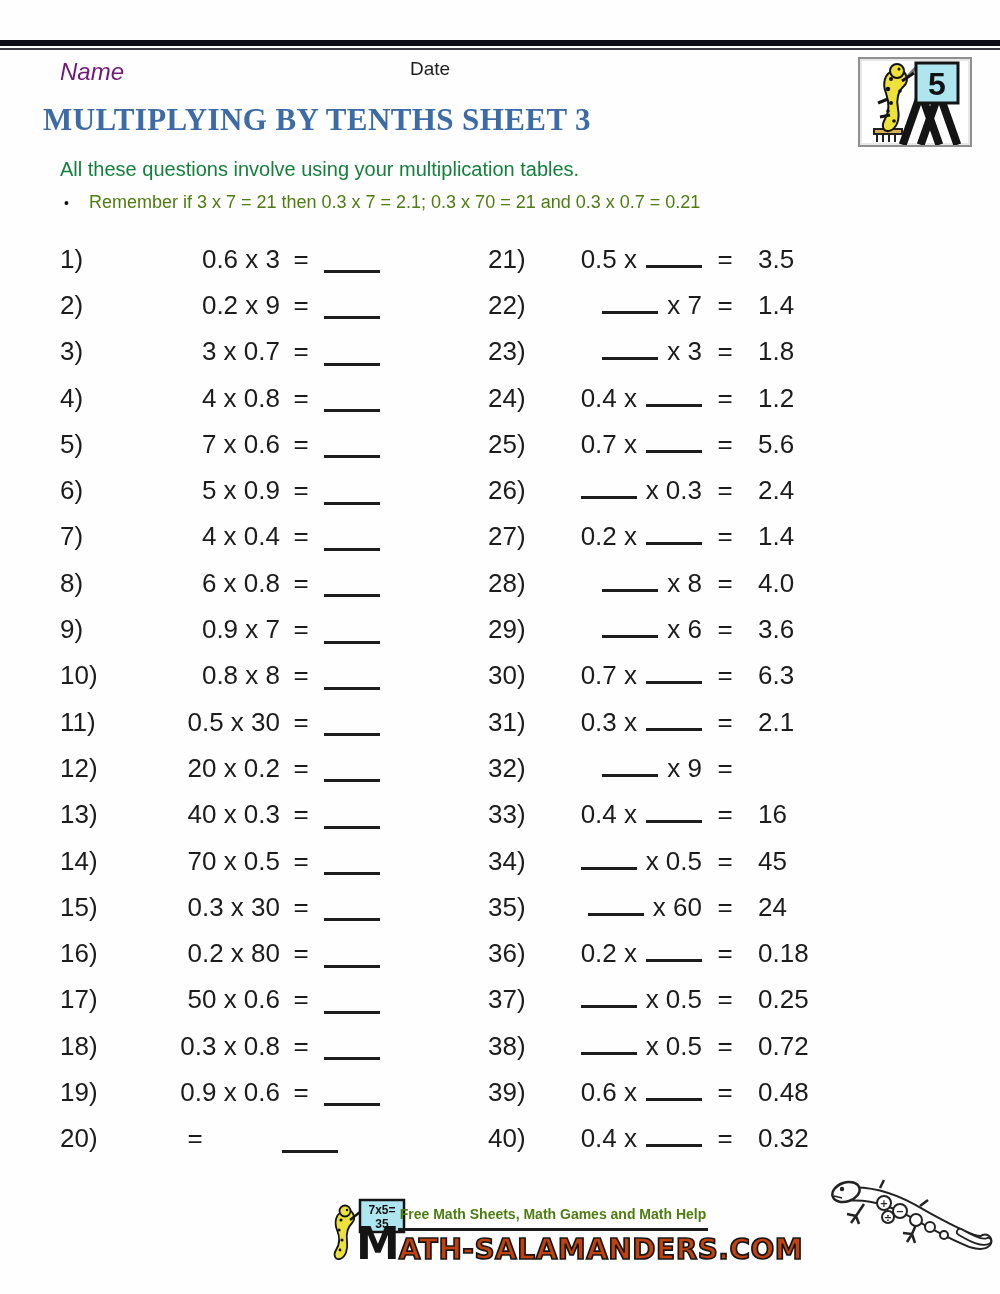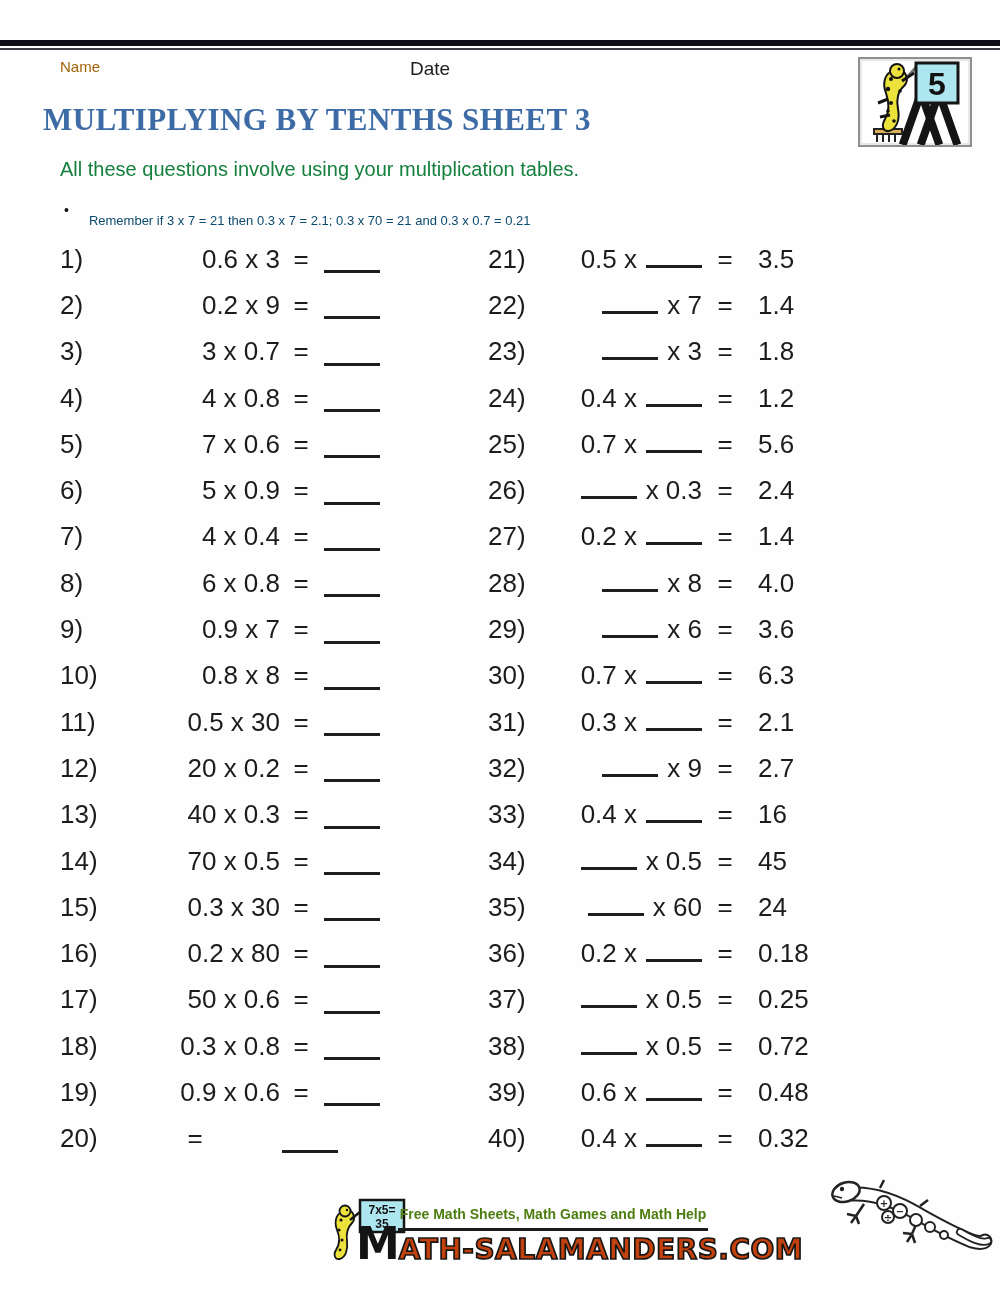--- a/index.html
+++ b/index.html
@@ -4,34 +4,34 @@
 <style>
   * { margin:0; padding:0; box-sizing:border-box; }
   body { background:#ffffff; font-family:"Liberation Sans","DejaVu Sans",sans-serif; }
   .page { position:relative; width:1000px; height:1294px; background:#fefefe; overflow:hidden; }
 
   
   .rule-thick { position:absolute; top:40px; left:0; width:1000px; height:6px; background:#0d0d16; }
   .rule-thin  { position:absolute; top:48px; left:0; width:1000px; height:2px; background:#3a3a44; }
 
   
-  .name-label { position:absolute; left:60px; top:58px; font-size:15px; color:#a16207; }
+  .name-label { position:absolute; left:60px; top:58px; font-size:24px; color:#701a75;font-style:italic; }
   .date-label { position:absolute; left:410px; top:58px; font-size:19px; color:#1e1e1e; }
 
   
   .top-logo { position:absolute; left:858px; top:57px; width:114px; height:90px;
               background:#ffffff; border:2px solid #8f8f8f; box-shadow:inset 0 0 0 2px #e8e8e8; }
 
   
   .page-title { position:absolute; left:43px; top:102px; font-family:"Liberation Serif","DejaVu Serif",serif;
                 font-size:31px; font-weight:600; letter-spacing:0.4px; color:var(--title-blue,#3c6ba5); white-space:nowrap; }
   .intro-text { position:absolute; left:60px; top:158px; font-size:20px; color:#15803d; }
   .reminder-row { position:absolute; left:64px; top:192px; display:flex; gap:20px; align-items:center; }
   .reminder-bullet { font-size:14px; color:#111; }
-  .reminder-text { font-size:13px; color:#0c4a6e;margin-top:21px; }
+  .reminder-text { font-size:18px; color:#4d7c0f; }
 
   
   .col { position:absolute; top:236px; }
   .col-left  { left:60px;  width:430px; }
   .col-right { left:488px; width:470px; }
   .qrow { display:grid; height:46.3px; align-items:center; font-size:26px; color:#1c1c1c; }
   .col-left  .qrow { grid-template-columns:50px 170px 42px auto; }
   .col-right .qrow { grid-template-columns:52px 162px 46px auto; }
   .qnum  { text-align:left; white-space:nowrap; }
   .qexpr { display:flex; justify-content:flex-end; align-items:flex-start; gap:9px; white-space:nowrap; }
@@ -370,21 +370,20 @@
         <span class="qeq">=</span>
         <span class="qans">2.1</span>
       </div>
       <div class="qrow">
         <span class="qnum">32)</span>
         <span class="qexpr">
           <span class="qblank"></span>
           <span>x 9</span>
         </span>
         <span class="qeq">=</span>
-        <span class="qans">2.7</span>
       </div>
       <div class="qrow">
         <span class="qnum">33)</span>
         <span class="qexpr">
           <span>0.4 x</span>
           <span class="qblank"></span>
         </span>
         <span class="qeq">=</span>
         <span class="qans">16</span>
       </div>

